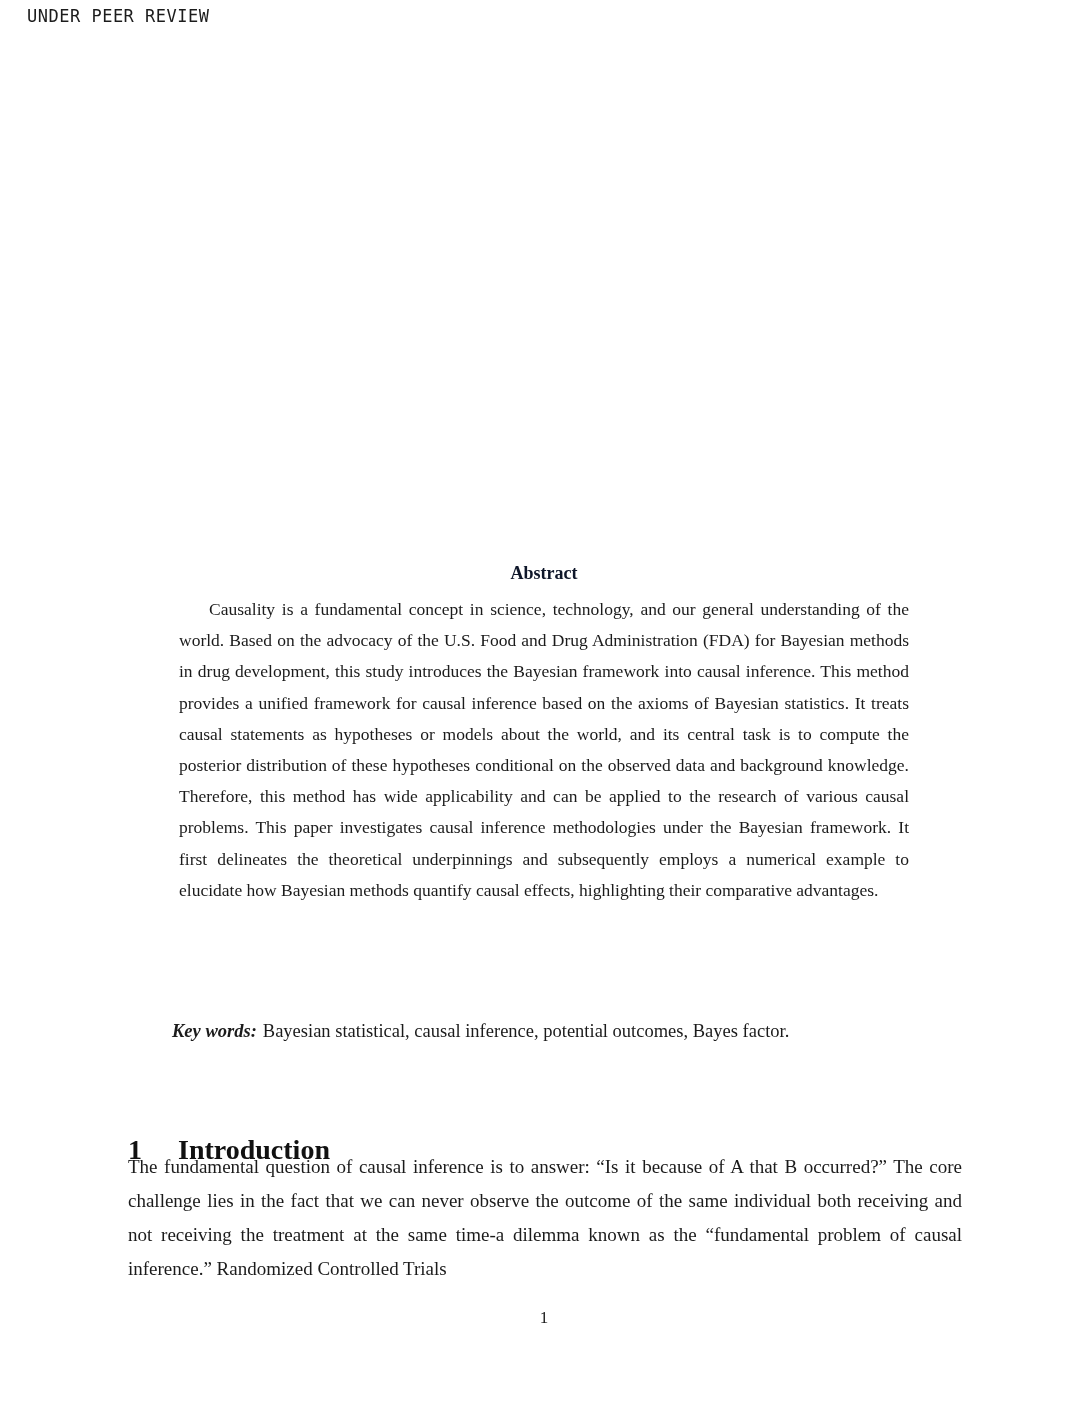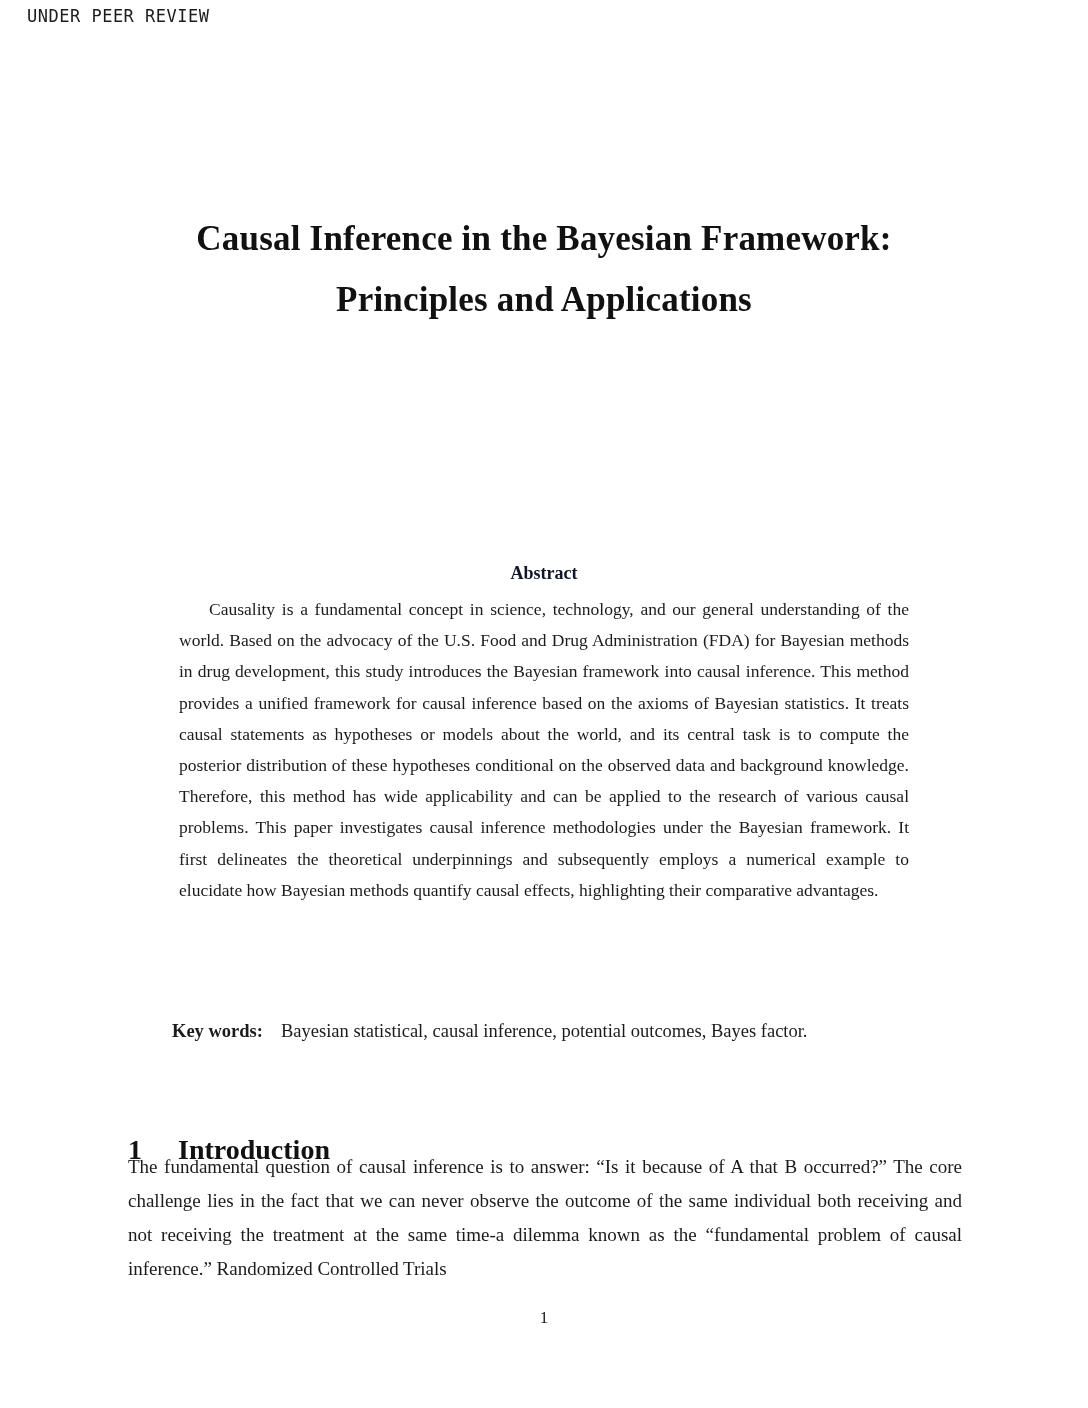--- a/index.html
+++ b/index.html
@@ -65,21 +65,22 @@
     position: absolute;
     top: 1016px;
     left: 172px;
     width: 790px;
     font-size: 18.5px;
     line-height: 30px;
     color: #1b1b1b;
   }
   .keywords .kw-label {
     font-weight: bold;
-    margin-right: 18px;
+    margin-right: 6px;
+    font-style: italic;
   }
   .section-heading {
     position: absolute;
     top: 1134px;
     left: 128px;
     font-weight: bold;
     font-size: 28px;
     color: #111;
   }
   .section-heading .sec-num {
@@ -106,24 +107,20 @@
     color: #1b1b1b;
   }
 </style>
 </head>
 <body>
 
 <div class="page">
 
   <div class="watermark">UNDER PEER REVIEW</div>
 
-  <div class="title-block">
-    <div>Causal Inference in the Bayesian Framework:</div>
-    <div>Principles and Applications</div>
-  </div>
 
   <div class="abstract-heading">Abstract</div>
 
   <div class="abstract-body">Causality is a fundamental concept in science, technology, and our general understanding of the world. Based on the advocacy of the U.S. Food and Drug Administration (FDA) for Bayesian methods in drug development, this study introduces the Bayesian framework into causal inference. This method provides a unified framework for causal inference based on the axioms of Bayesian statistics. It treats causal statements as hypotheses or models about the world, and its central task is to compute the posterior distribution of these hypotheses conditional on the observed data and background knowledge. Therefore, this method has wide applicability and can be applied to the research of various causal problems. This paper investigates causal inference methodologies under the Bayesian framework. It first delineates the theoretical underpinnings and subsequently employs a numerical example to elucidate how Bayesian methods quantify causal effects, highlighting their comparative advantages.</div>
 
   <div class="keywords">
     <span class="kw-label">Key words:</span><span>Bayesian statistical, causal inference, potential outcomes, Bayes factor.</span>
   </div>
 
   <div class="section-heading">

